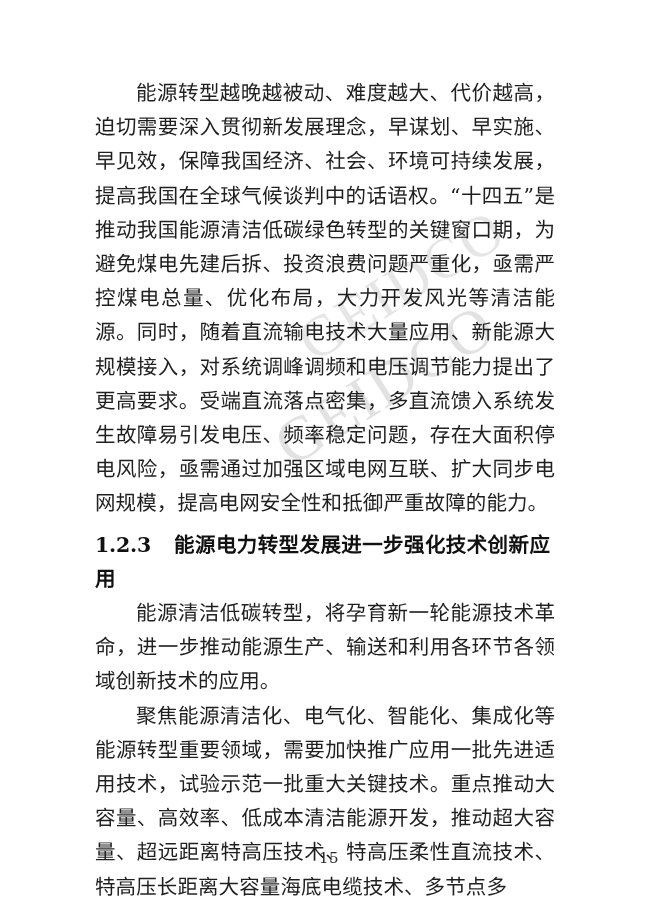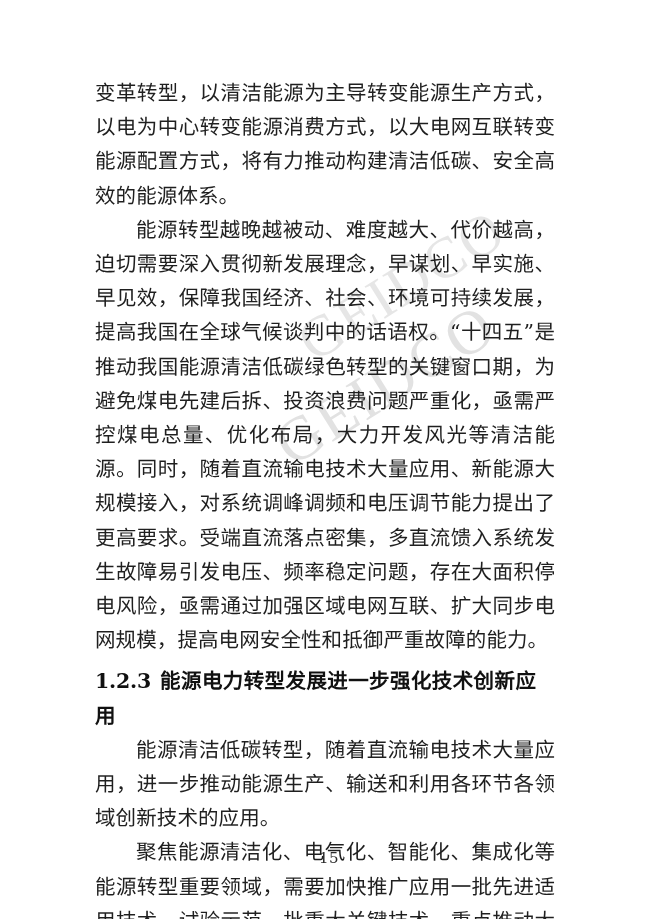--- a/index.html
+++ b/index.html
@@ -71,21 +71,21 @@
     font-size: 20.5px;
     line-height: 34.2px;
     font-weight: bold;
     letter-spacing: 0.2px;
     color: #111111;
     text-align: left;
   }
   .heading .num {
     font-family: "DejaVu Serif", "Liberation Serif", serif;
     font-weight: bold;
-    margin-right: 9px;
+    margin-right: 23px;
     letter-spacing: -0.2px;
   }
   .heading .htext {
     font-family: "DejaVu Sans", "Liberation Sans", sans-serif;
     font-weight: bold;
     letter-spacing: 0.4px;
   }
 
   
   .footer {
@@ -108,29 +108,28 @@
 
 <div class="page">
 
   <div class="watermark-layer">
     <div class="watermark wm-a">GEIDCO</div>
     <div class="watermark wm-b">GEIDCO</div>
   </div>
 
   <div class="content">
 
-    <p class="para">变革转型，以清洁能源为主导转变能源生产方式，以电为中心转变能源消费方式，以大电网互联转变能源配置方式，将有力推动构建清洁低碳、安全高效的能源体系。</p>
 
     <p class="para indent">能源转型越晚越被动、难度越大、代价越高，迫切需要深入贯彻新发展理念，早谋划、早实施、早见效，保障我国经济、社会、环境可持续发展，提高我国在全球气候谈判中的话语权。“十四五”是推动我国能源清洁低碳绿色转型的关键窗口期，为避免煤电先建后拆、投资浪费问题严重化，亟需严控煤电总量、优化布局，大力开发风光等清洁能源。同时，随着直流输电技术大量应用、新能源大规模接入，对系统调峰调频和电压调节能力提出了更高要求。受端直流落点密集，多直流馈入系统发生故障易引发电压、频率稳定问题，存在大面积停电风险，亟需通过加强区域电网互联、扩大同步电网规模，提高电网安全性和抵御严重故障的能力。</p>
 
     <h3 class="heading">
       <span class="num">1.2.3</span><span class="htext">能源电力转型发展进一步强化技术创新应用</span>
     </h3>
 
-    <p class="para indent">能源清洁低碳转型，随着直流输电技术大量应用，进一步推动能源生产、输送和利用各环节各领域创新技术的应用。</p>
+    <p class="para indent">能源清洁低碳转型，将孕育新一轮能源技术革命，进一步推动能源生产、输送和利用各环节各领域创新技术的应用。</p>
 
     <p class="para indent">聚焦能源清洁化、电气化、智能化、集成化等能源转型重要领域，需要加快推广应用一批先进适用技术，试验示范一批重大关键技术。重点推动大容量、高效率、低成本清洁能源开发，推动超大容量、超远距离特高压技术、特高压柔性直流技术、特高压长距离大容量海底电缆技术、多节点多</p>
 
   </div>
 
   <div class="footer">
     <span class="page-number">15</span>
   </div>
 
 </div>

